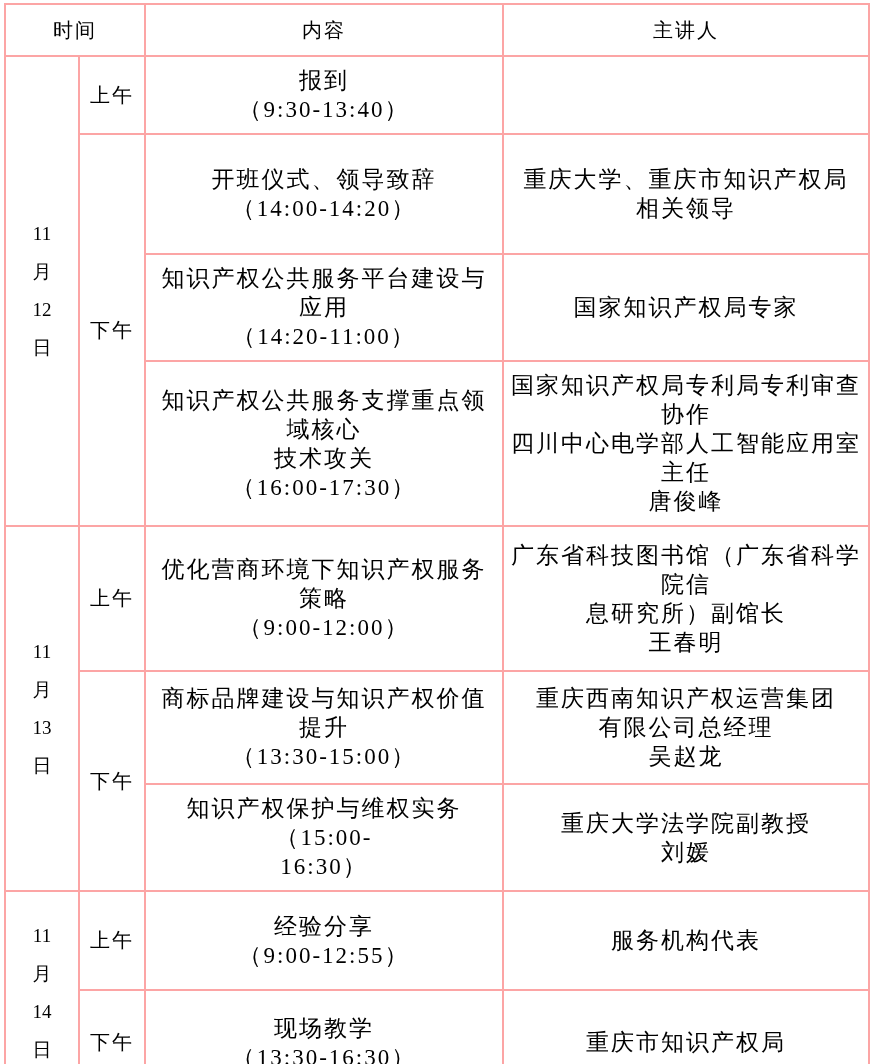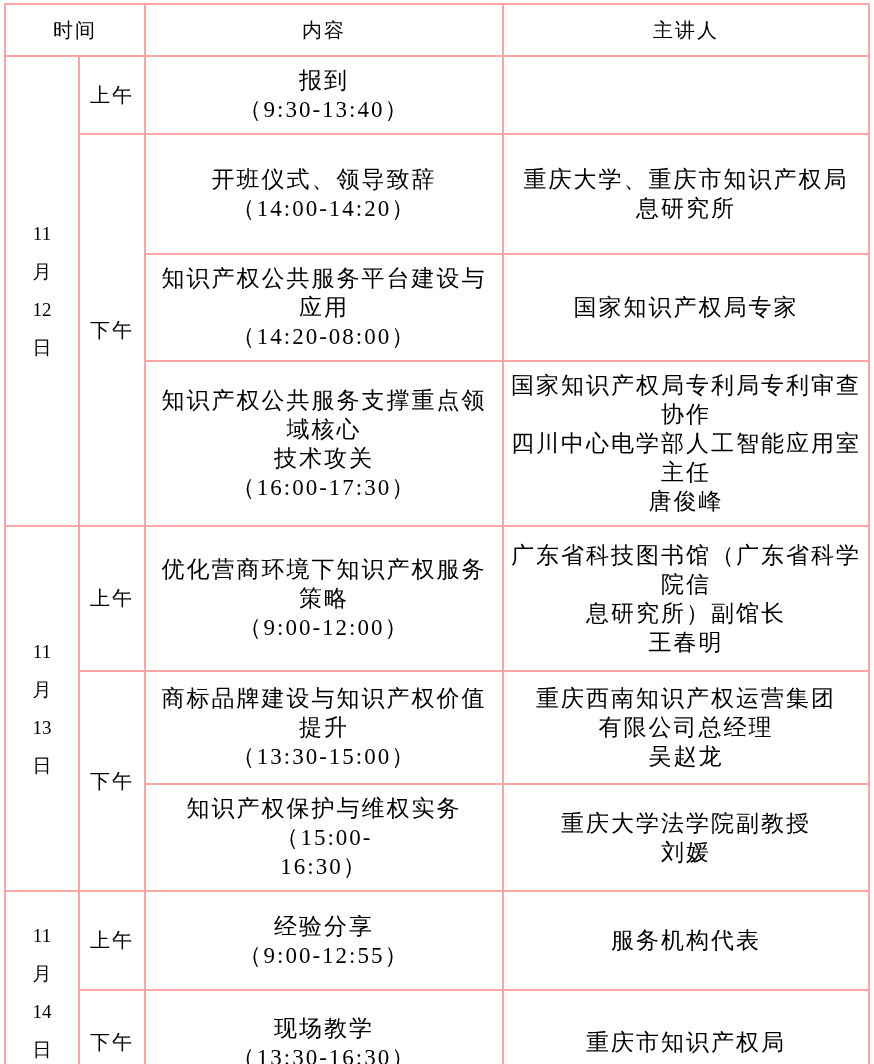--- a/index.html
+++ b/index.html
@@ -86,25 +86,25 @@
         <td class="period-cell">上午</td>
         <td class="content-cell">报到
 （9:30-13:40）</td>
         <td class="speaker-cell"></td>
       </tr>
       <tr style="height:120px">
         <td class="period-cell" rowspan="3">下午</td>
         <td class="content-cell">开班仪式、领导致辞
 （14:00-14:20）</td>
         <td class="speaker-cell">重庆大学、重庆市知识产权局
-息研究所</td>
+相关领导</td>
       </tr>
       <tr style="height:98px">
         <td class="content-cell">知识产权公共服务平台建设与应用
-（14:20-08:00）</td>
+（14:20-11:00）</td>
         <td class="speaker-cell">国家知识产权局专家</td>
       </tr>
       <tr style="height:110px">
         <td class="content-cell">知识产权公共服务支撑重点领域核心
 技术攻关
 （16:00-17:30）</td>
         <td class="speaker-cell">国家知识产权局专利局专利审查协作
 四川中心电学部人工智能应用室主任
 唐俊峰</td>
       </tr>

